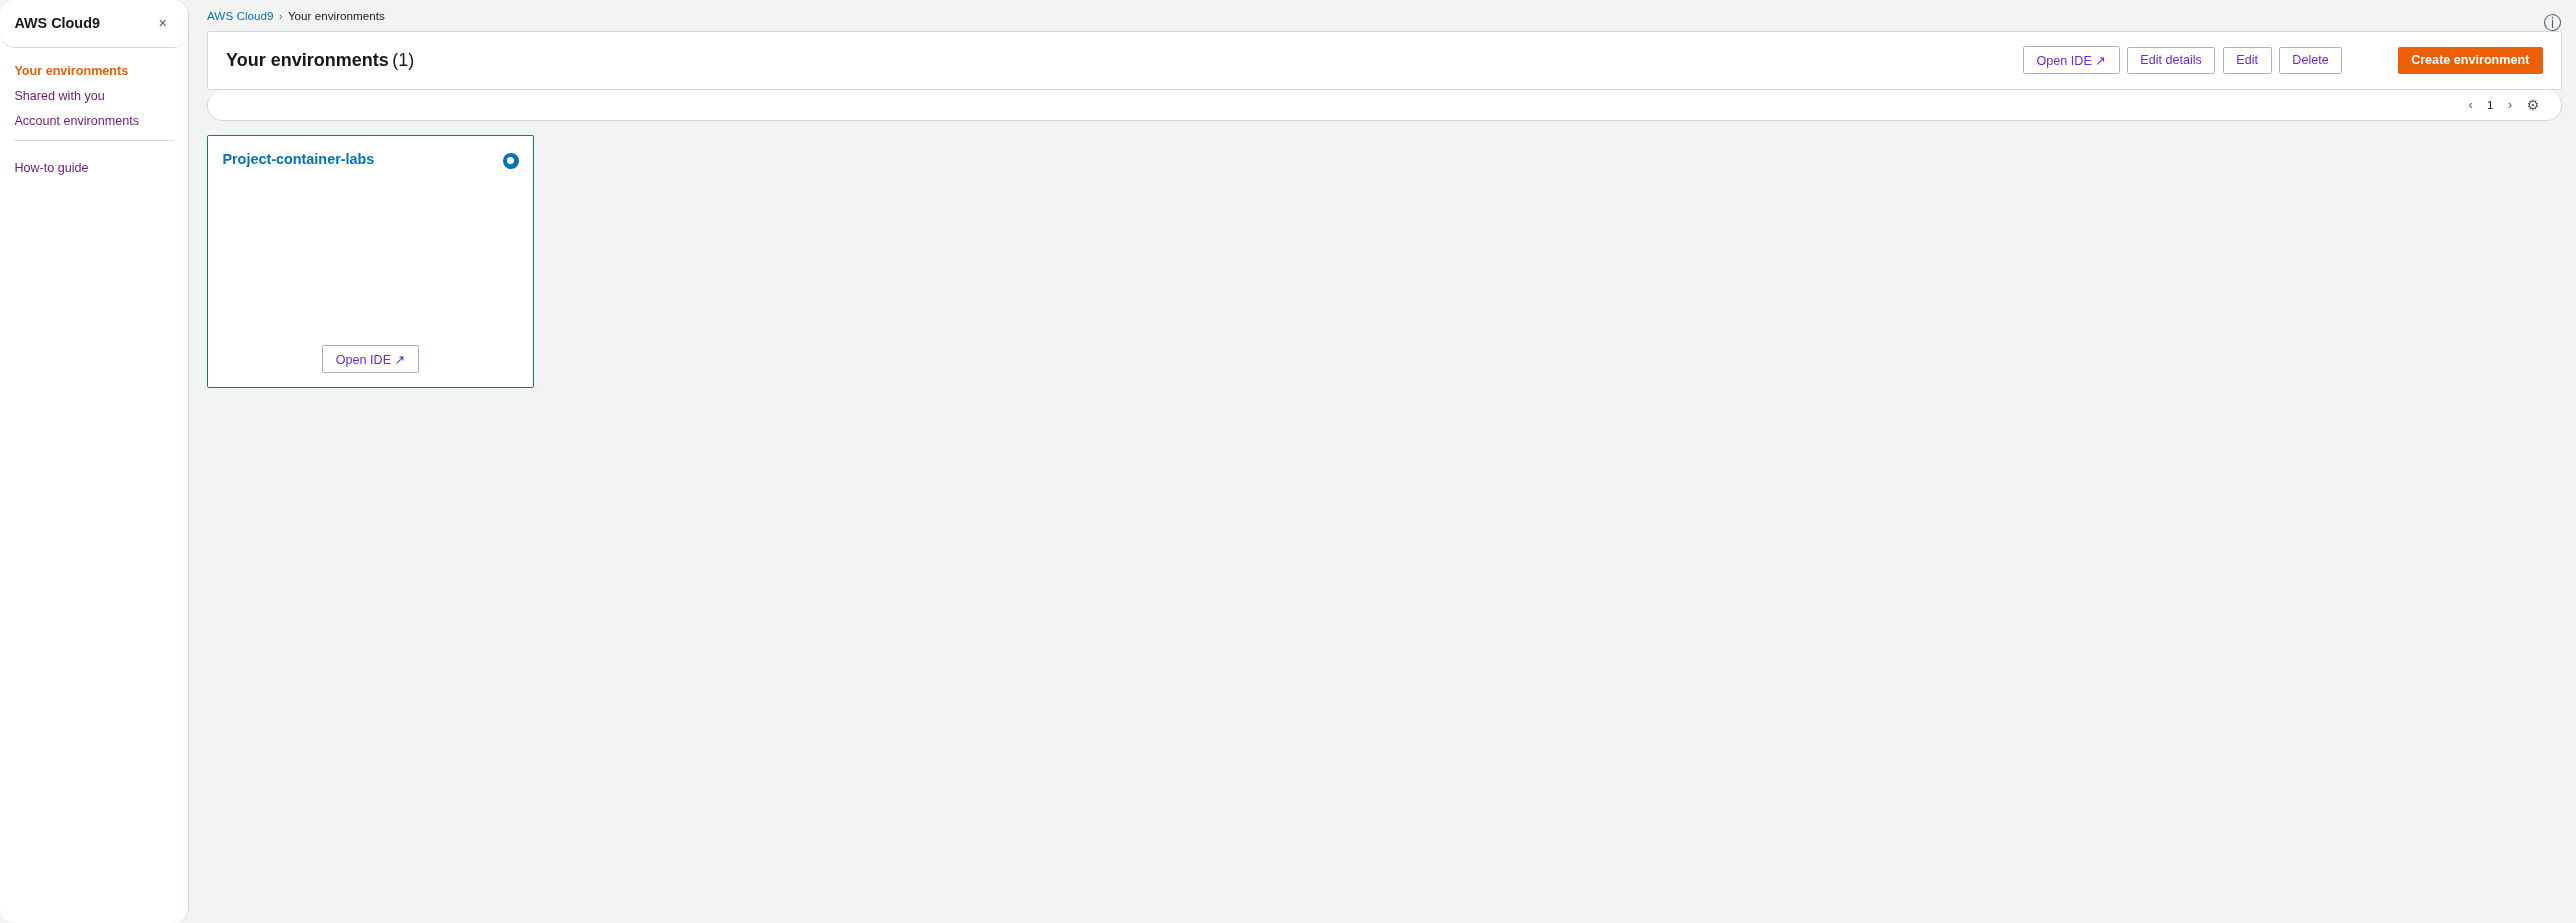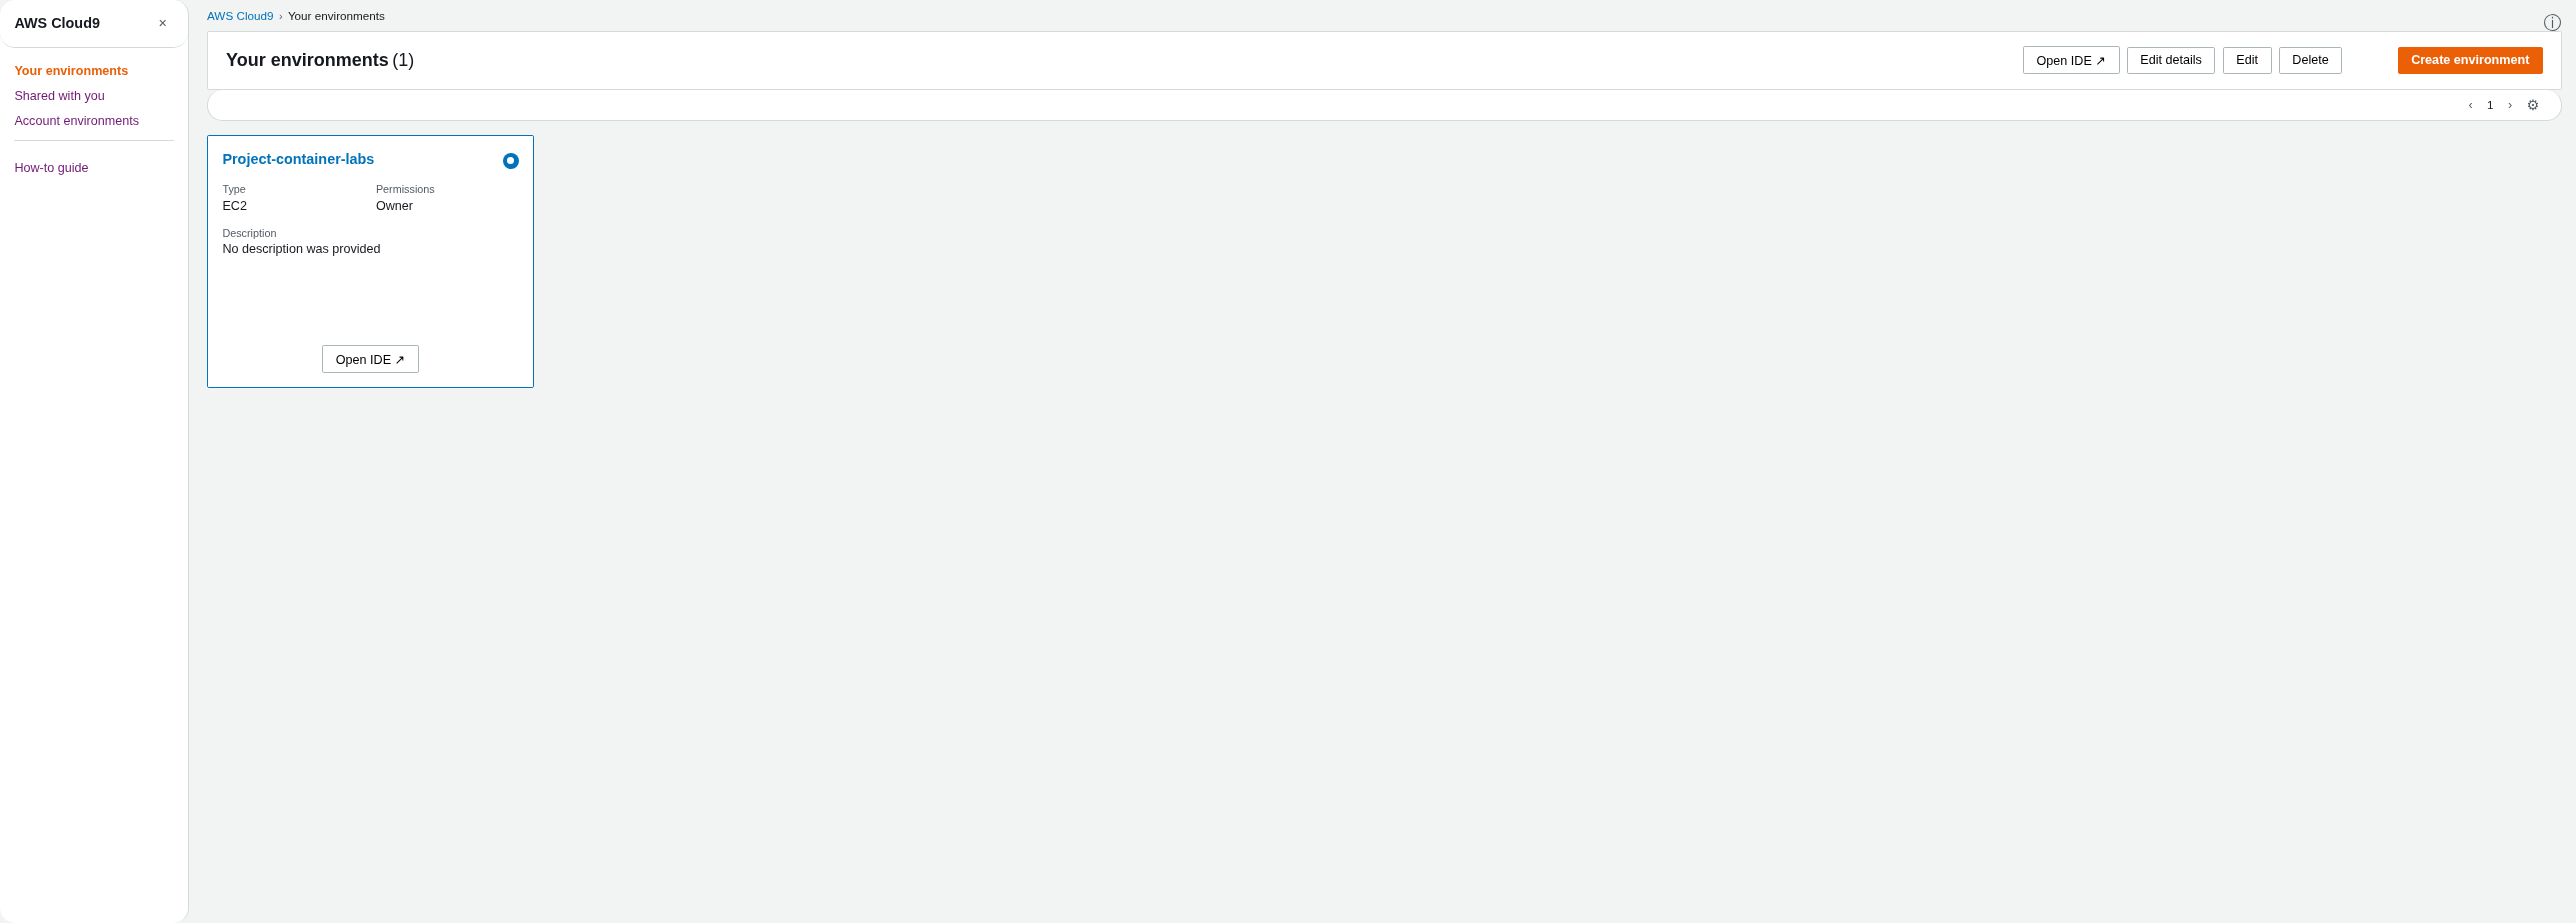--- a/index.html
+++ b/index.html
@@ -132,21 +132,21 @@
       align-items: center;
       gap: 7.2px;
     }
     .btn {
       padding: 5.4px 12.6px;
       font-size: 12.6px;
       border-radius: 1.8px;
       cursor: pointer;
       border: 0.9px solid #aab7b8;
       background: #fff;
-      color: #000000;
+      color: #6d28d9;
       font-family: inherit;
       white-space: nowrap;
       display: flex;
       align-items: center;
       gap: 4.5px;
     }
     .btn-primary {
       background: #eb5f07;
       color: #fff;
       border-color: #eb5f07;
@@ -326,36 +326,20 @@
 
     <div class="env-grid">
 
       <div class="env-card">
         <div class="env-card-header">
           <a class="env-card-title">Project-container-labs</a>
           <div class="env-status-icon">
             <div class="env-status-inner"></div>
           </div>
         </div>
-        <div class="env-card-body">
-          <div class="env-meta-grid">
-            <div>
-              <div class="env-meta-label">Type</div>
-              <div class="env-meta-value">EC2</div>
-            </div>
-            <div>
-              <div class="env-meta-label">Permissions</div>
-              <div class="env-meta-value">Owner</div>
-            </div>
-          </div>
-          <div class="env-desc-section">
-            <div class="env-meta-label">Description</div>
-            <div class="env-meta-value">No description was provided</div>
-          </div>
-        </div>
         <div class="env-card-footer">
           <button class="btn">Open IDE ↗</button>
         </div>
       </div>
 
     </div>
   </div>
 
   <div class="global-info">ⓘ</div>
 

